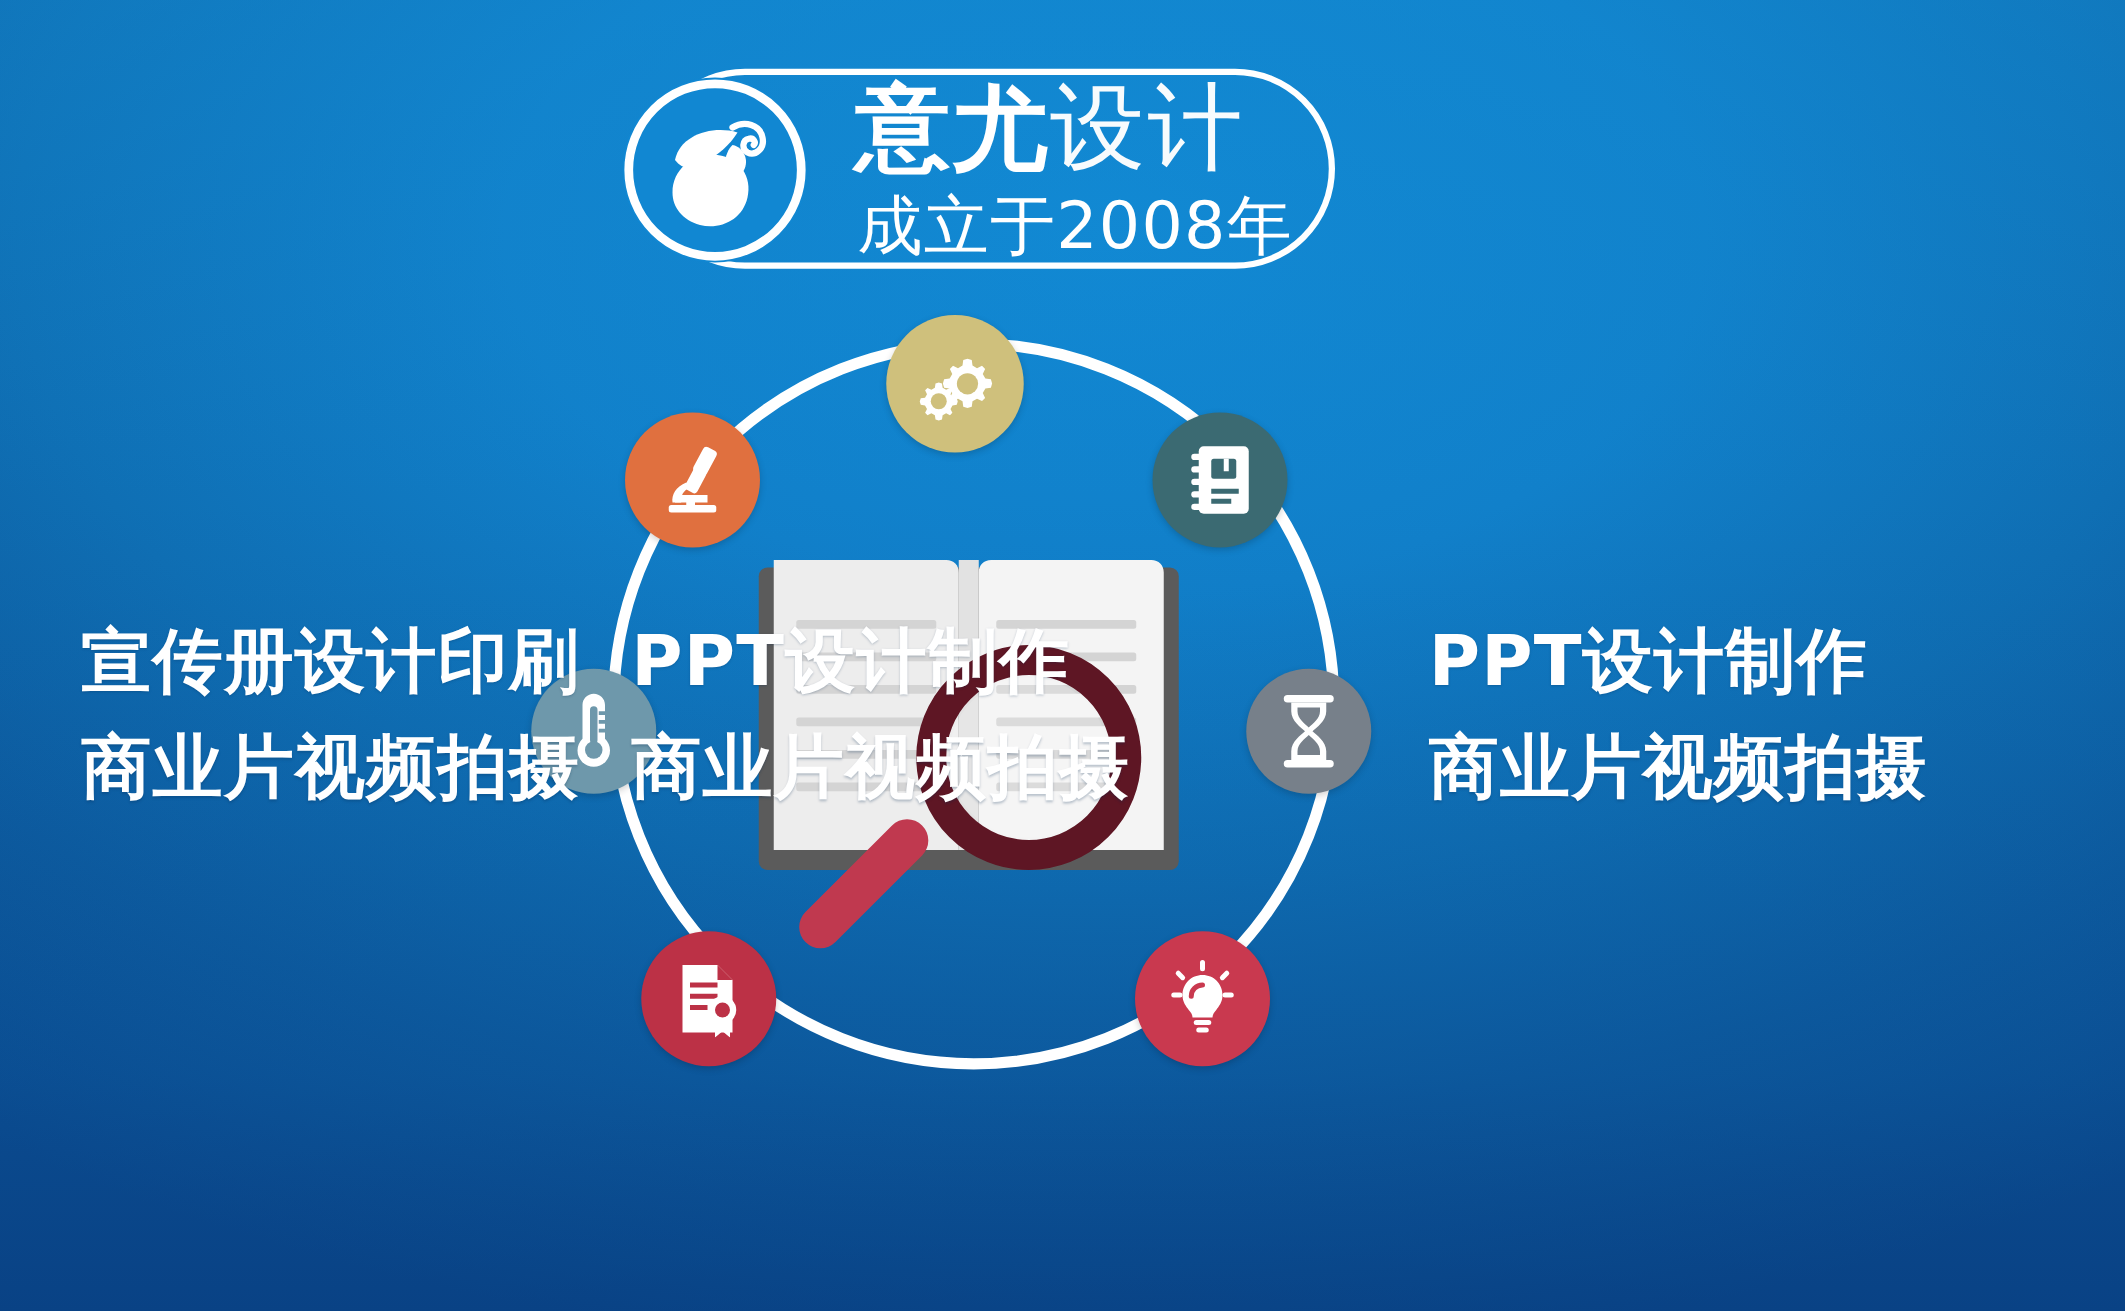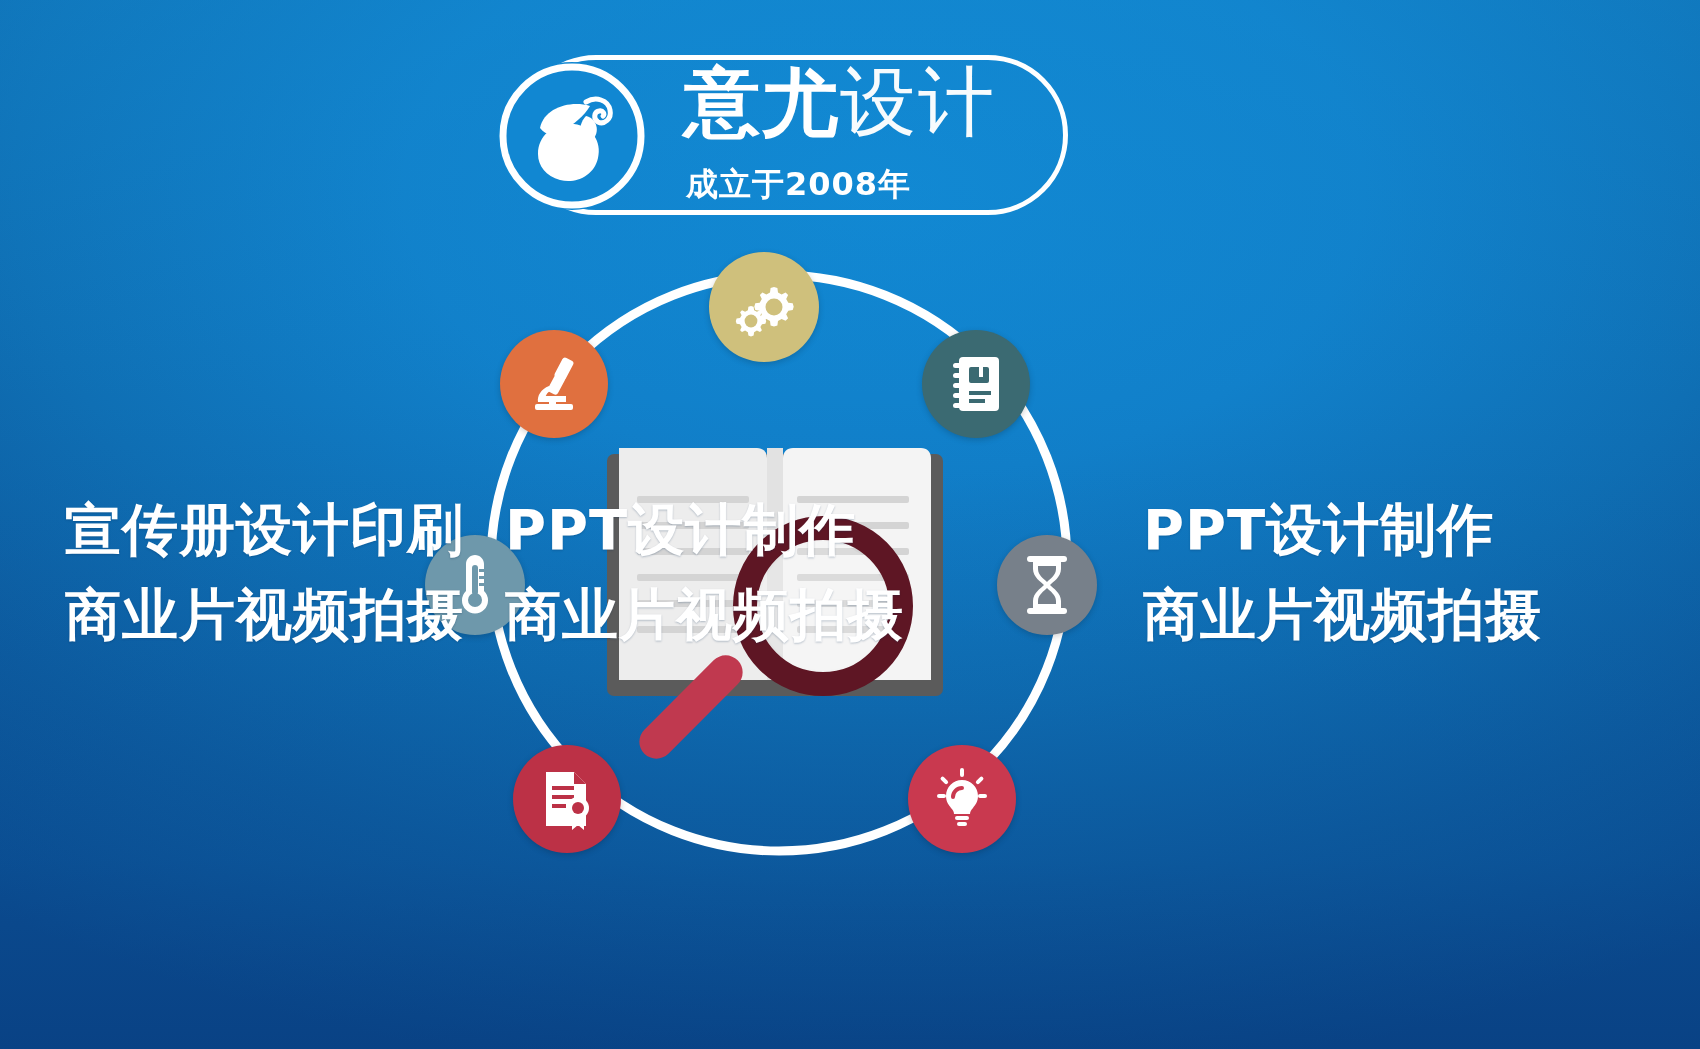--- a/index.html
+++ b/index.html
@@ -34,21 +34,21 @@
     position:absolute;left:684px;top:62px;width:372px;height:150px;z-index:7;
   }
   .logo-cn{
     font-family:"DejaVu Sans","Liberation Sans",sans-serif;
     color:#ffffff;line-height:1;white-space:nowrap;
   }
   #logo-main{position:absolute;left:0;top:2px;font-size:76px;letter-spacing:2px;}
   #logo-main .bold{font-weight:700;}
   #logo-main .thin{font-weight:400;opacity:.97;}
   #logo-sub{
-    position:absolute;left:2px;top:101px;font-size:32px;font-weight:700;
+    position:absolute;left:2px;top:84px;font-size:52px;font-weight:400;
     letter-spacing:1px;color:#ffffff;
     font-family:"DejaVu Sans","Liberation Sans",sans-serif;white-space:nowrap;
   }
 
   
   #ring{
     position:absolute;left:478px;top:262px;width:602px;height:602px;z-index:3;
   }
   #ring svg{display:block;}
 

